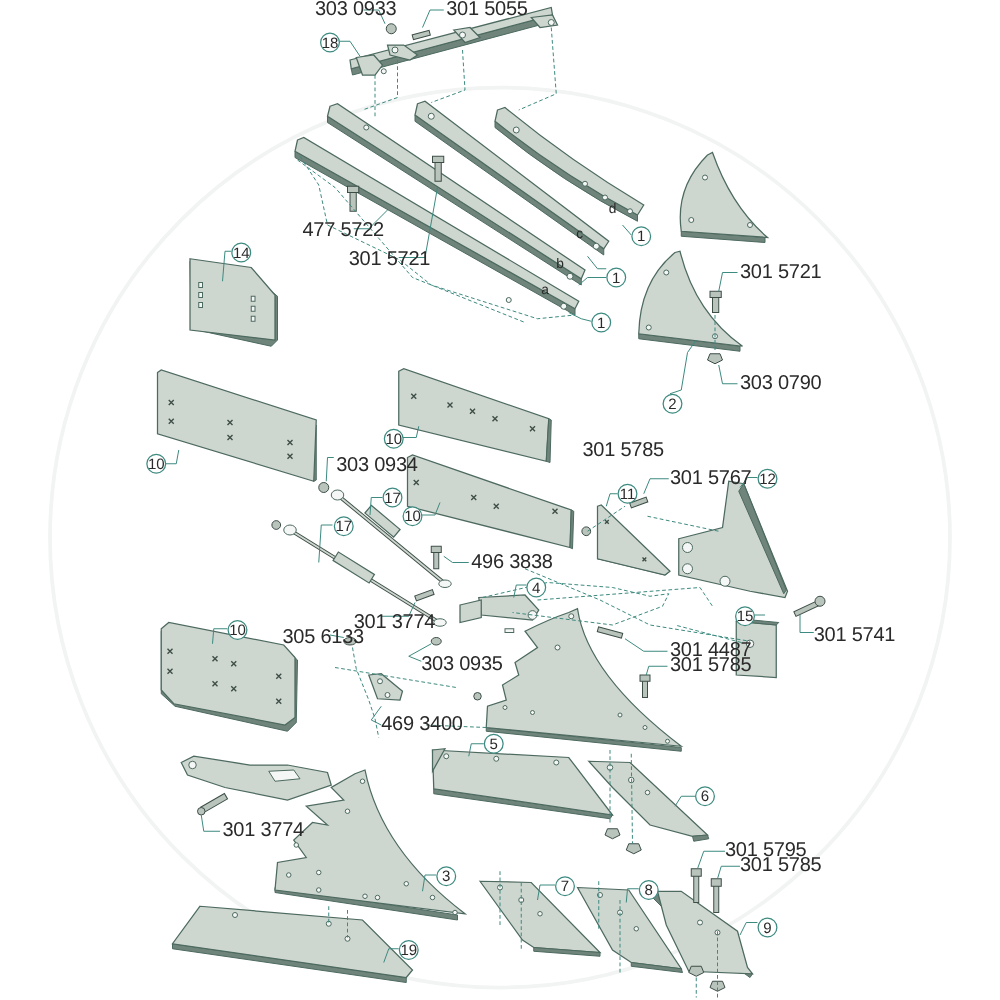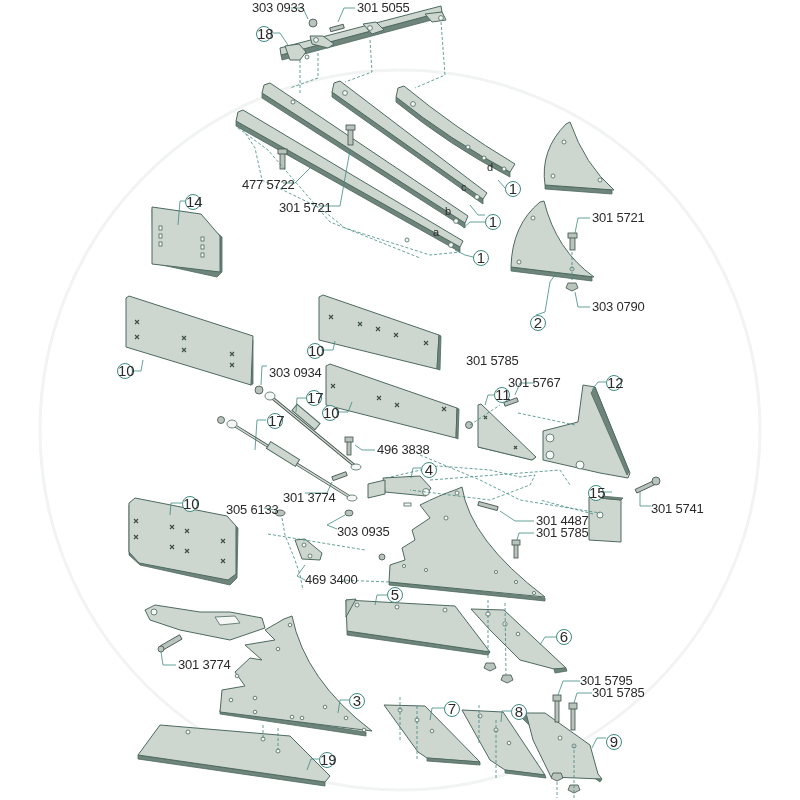--- a/index.html
+++ b/index.html
@@ -1,19 +1,19 @@
 <!DOCTYPE html>
 <html><head>
 <meta charset="utf-8">
 <style>
   html, body { margin:0; padding:0; background:#ffffff; }
   body { width:800px; height:800px; position:relative; overflow:hidden; font-family:"Liberation Sans", sans-serif; }
   #canvas { position:absolute; left:0; top:0; width:800px; height:800px; }
-  .lbl { position:absolute; font-size:13px; color:#2a2a2a; white-space:nowrap; line-height:12px; letter-spacing:-0.2px; }
-  .callout { position:absolute; width:14px; height:14px; border:1px solid #3d8a80; border-radius:50%; background:#fff; font-size:15px; line-height:14px; text-align:center; color:#2a2a2a; box-sizing:content-box; }
+  .lbl { position:absolute; font-size:16px; color:#2a2a2a; white-space:nowrap; line-height:12px; letter-spacing:-0.2px; }
+  .callout { position:absolute; width:14px; height:14px; border:1px solid #3d8a80; border-radius:50%; background:#fff; font-size:12px; line-height:14px; text-align:center; color:#2a2a2a; box-sizing:content-box; }
   .letter { position:absolute; font-size:11px; color:#2a2a2a; }
 </style>
 </head>
 <body>
 
 <svg id="canvas" width="800" height="800" viewBox="0 0 800 800">
   <defs>
     <style>
       .p { fill:#cdd6cf; stroke:#4d6a60; stroke-width:1; }
       .e { fill:#6f857b; stroke:#4d6a60; stroke-width:0.8; }
@@ -379,21 +379,21 @@
 
 <div id="labels">
   <span class="lbl" style="left:252px;top:2px">303 0933</span>
   <span class="lbl" style="left:357px;top:2px">301 5055</span>
   <span class="lbl" style="left:242px;top:179px">477 5722</span>
   <span class="lbl" style="left:279px;top:202px">301 5721</span>
   <span class="lbl" style="left:592px;top:212px">301 5721</span>
   <span class="lbl" style="left:592px;top:301px">303 0790</span>
   <span class="lbl" style="left:269px;top:367px">303 0934</span>
   <span class="lbl" style="left:466px;top:355px">301 5785</span>
-  <span class="lbl" style="left:508px;top:377px">301 5767</span>
+  <span class="lbl" style="left:536px;top:377px">301 5767</span>
   <span class="lbl" style="left:377px;top:444px">496 3838</span>
   <span class="lbl" style="left:283px;top:492px">301 3774</span>
   <span class="lbl" style="left:226px;top:504px">305 6133</span>
   <span class="lbl" style="left:337px;top:526px">303 0935</span>
   <span class="lbl" style="left:536px;top:515px">301 4487</span>
   <span class="lbl" style="left:536px;top:527px">301 5785</span>
   <span class="lbl" style="left:651px;top:503px">301 5741</span>
   <span class="lbl" style="left:305px;top:574px">469 3400</span>
   <span class="lbl" style="left:178px;top:659px">301 3774</span>
   <span class="lbl" style="left:580px;top:675px">301 5795</span>

